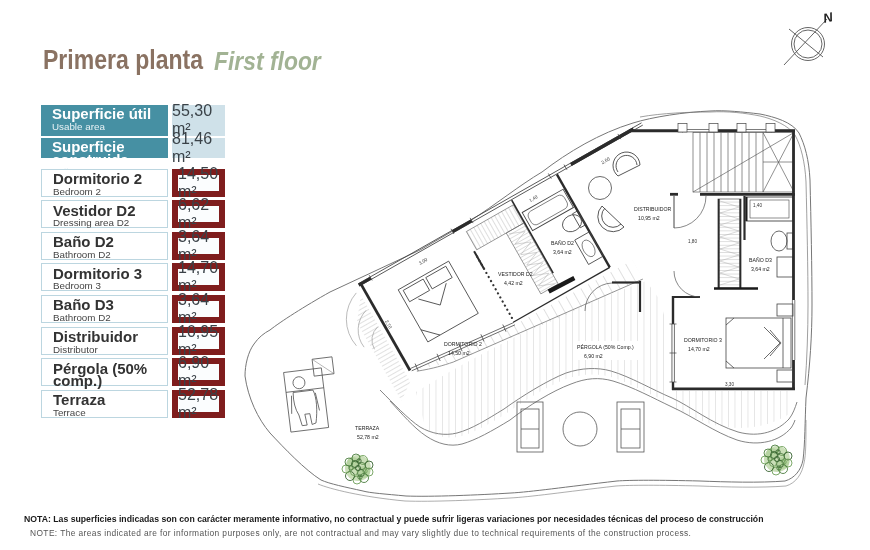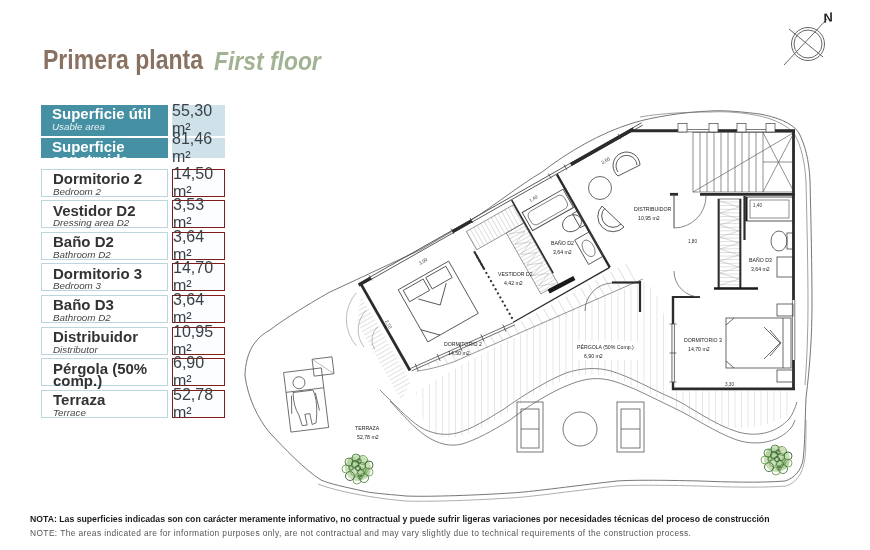--- a/index.html
+++ b/index.html
@@ -6,23 +6,23 @@
   body{width:870px;height:550px;position:relative;background:#ffffff;
        font-family:"Liberation Sans", sans-serif;overflow:hidden;}
   .abs{position:absolute;}
   .row{position:absolute;left:41px;width:183px;}
   .lab{position:absolute;left:0;top:0;width:127px;height:100%;box-sizing:border-box;}
   .val{position:absolute;left:131px;top:0;width:52.5px;height:100%;box-sizing:border-box;
        display:flex;align-items:center;justify-content:center;font-size:16px;color:#3a4248;}
   .teal .lab{background:#4690a3;color:#fff;}
   .teal .val{background:#cfe1e9;}
   .white .lab{background:#fff;border:1px solid #bcd6e0;color:#333;}
-  .white .val{background:#fbfdfe;border:1px solid #7f1d1d;}
+  .white .val{background:#fbfdfe;border:6px solid #7f1d1d;}
   .l1{font-weight:bold;font-size:15px;line-height:12.5px;padding:3.5px 0 0 11px;}
-  .l2{font-style:italic;font-size:9.8px;line-height:11.5px;padding:0 16px 0 11px;}
+  .l2{font-size:9.8px;line-height:11.5px;padding:0 16px 0 11px;}
   .teal .l2{color:#e8f2f5;}
   .white .l2{color:#454545;}
 </style>
 </head>
 <body>
 
 <div class="abs" style="left:43px;top:45px;font-size:27px;font-weight:bold;color:#8a7262;transform:scaleX(0.853);transform-origin:0 0;white-space:nowrap;">Primera planta</div>
 
 <div class="abs" style="left:214px;top:46px;font-size:26px;font-weight:bold;font-style:italic;color:#a2b394;transform:scaleX(0.88);transform-origin:0 0;white-space:nowrap;">First floor</div>
 
@@ -50,21 +50,21 @@
         <div class="l2">Bedroom 2</div>
       </div>
   <div class="val">14,50 m²</div>
 </div>
 
 <div class="row white" style="top:200.1px;height:28px;">
   <div class="lab">
         <div class="l1">Vestidor D2</div>
         <div class="l2">Dressing area D2</div>
       </div>
-  <div class="val">3,53 m²</div>
+  <div class="val">6,62 m²</div>
 </div>
 
 <div class="row white" style="top:231.7px;height:28px;">
   <div class="lab">
         <div class="l1">Baño D2</div>
         <div class="l2">Bathroom D2</div>
       </div>
   <div class="val">3,64 m²</div>
 </div>
 
@@ -411,15 +411,15 @@
 
   <g transform="translate(358,468)">
       <use href="#treeshape"></use>
     </g>
 
   <g transform="translate(777,459)">
       <use href="#treeshape"></use>
     </g>
 </svg>
 
-<div class="abs" style="left:30px;top:514px;font-size:8.7px;font-weight:bold;color:#1a1a1a;">NOTA: Las superficies indicadas son con carácter meramente informativo, no contractual y puede sufrir ligeras variaciones por necesidades técnicas del proceso de construcción</div>
+<div class="abs" style="left:24px;top:514px;font-size:8.7px;font-weight:bold;color:#1a1a1a;">NOTA: Las superficies indicadas son con carácter meramente informativo, no contractual y puede sufrir ligeras variaciones por necesidades técnicas del proceso de construcción</div>
 
 <div class="abs" style="left:30px;top:528px;font-size:8.4px;color:#555;letter-spacing:0.4px;">NOTE: The areas indicated are for information purposes only, are not contractual and may vary slightly due to technical requirements of the construction process.</div>
 
 </body></html>

